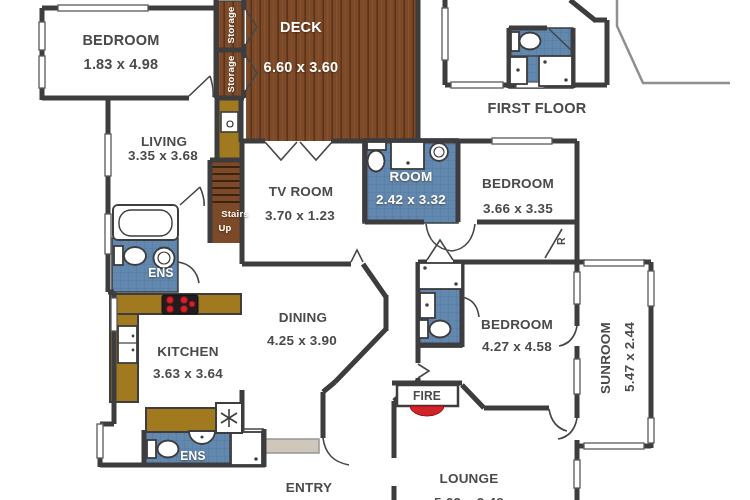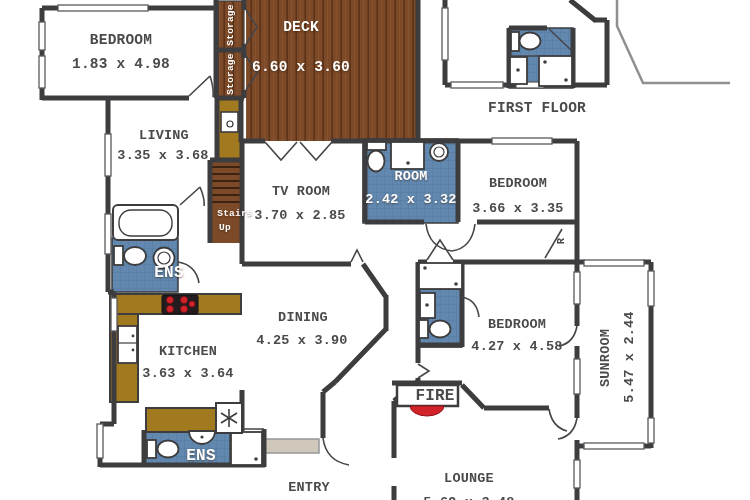--- a/index.html
+++ b/index.html
@@ -1,23 +1,23 @@
 <!DOCTYPE html>
 <html><head>
 <meta charset="utf-8">
 <style>
   html,body{margin:0;padding:0;background:#fff;}
   .plan{position:relative;width:730px;height:500px;background:#ffffff;overflow:hidden;
-        font-family:Liberation Mono, monospace;}
+        font-family:Liberation Sans, sans-serif;}
   .plan svg{position:absolute;left:0;top:0;}
   .lbl{position:absolute;transform:translate(-50%,-50%);font-weight:700;color:#4a4a4c;
        white-space:nowrap;letter-spacing:.2px;line-height:1;}
   .lbl.w{color:#ffffff;text-shadow:0 1px 2px rgba(50,25,5,.55);}
   .lbl.rot{transform:translate(-50%,-50%) rotate(-90deg);}
-  .s14{font-size:14.5px;} .s13{font-size:13.5px;} .s12{font-size:16px;margin-left:8px;}
+  .s14{font-size:14.5px;} .s13{font-size:13.5px;} .s12{font-size:12px;}
   .s10{font-size:10.5px;} .s9{font-size:9.5px;}
 </style>
 </head>
 <body>
 
 <div class="plan">
 <svg width="750" height="500" viewBox="0 0 750 500">
   <defs>
     <pattern id="tileP" width="8" height="8" patternUnits="userSpaceOnUse">
       <rect width="8" height="8" fill="#6288af"></rect>
@@ -209,24 +209,24 @@
   </g>
 </svg>
 
   <div class="lbl s14" style="left:121px;top:40px">BEDROOM</div>
   <div class="lbl s14" style="left:121px;top:64px">1.83 x 4.98</div>
   <div class="lbl w s14" style="left:301px;top:27px">DECK</div>
   <div class="lbl w s14" style="left:301px;top:67px">6.60 x 3.60</div>
   <div class="lbl w rot s9" style="left:231px;top:25px">Storage</div>
   <div class="lbl w rot s9" style="left:231px;top:74px">Storage</div>
   <div class="lbl s14" style="left:537px;top:108px">FIRST FLOOR</div>
-  <div class="lbl s13" style="left:164px;top:136px">LIVING</div>
+  <div class="lbl s13" style="left:164px;top:142px">LIVING</div>
   <div class="lbl s13" style="left:163px;top:156px">3.35 x 3.68</div>
   <div class="lbl s13" style="left:301px;top:192px">TV ROOM</div>
-  <div class="lbl s13" style="left:300px;top:216px">3.70 x 2.85</div>
+  <div class="lbl s13" style="left:300px;top:216px">3.70 x 1.23</div>
   <div class="lbl w s13" style="left:411px;top:177px">ROOM</div>
   <div class="lbl w s13" style="left:411px;top:200px">2.42 x 3.32</div>
   <div class="lbl s13" style="left:518px;top:184px">BEDROOM</div>
   <div class="lbl s13" style="left:518px;top:209px">3.66 x 3.35</div>
   <div class="lbl w s9" style="left:235px;top:214px">Stairs</div>
   <div class="lbl w s9" style="left:225px;top:228px">Up</div>
   <div class="lbl w s12" style="left:161px;top:273px">ENS</div>
   <div class="lbl s13" style="left:303px;top:318px">DINING</div>
   <div class="lbl s13" style="left:302px;top:341px">4.25 x 3.90</div>
   <div class="lbl s13" style="left:188px;top:352px">KITCHEN</div>

